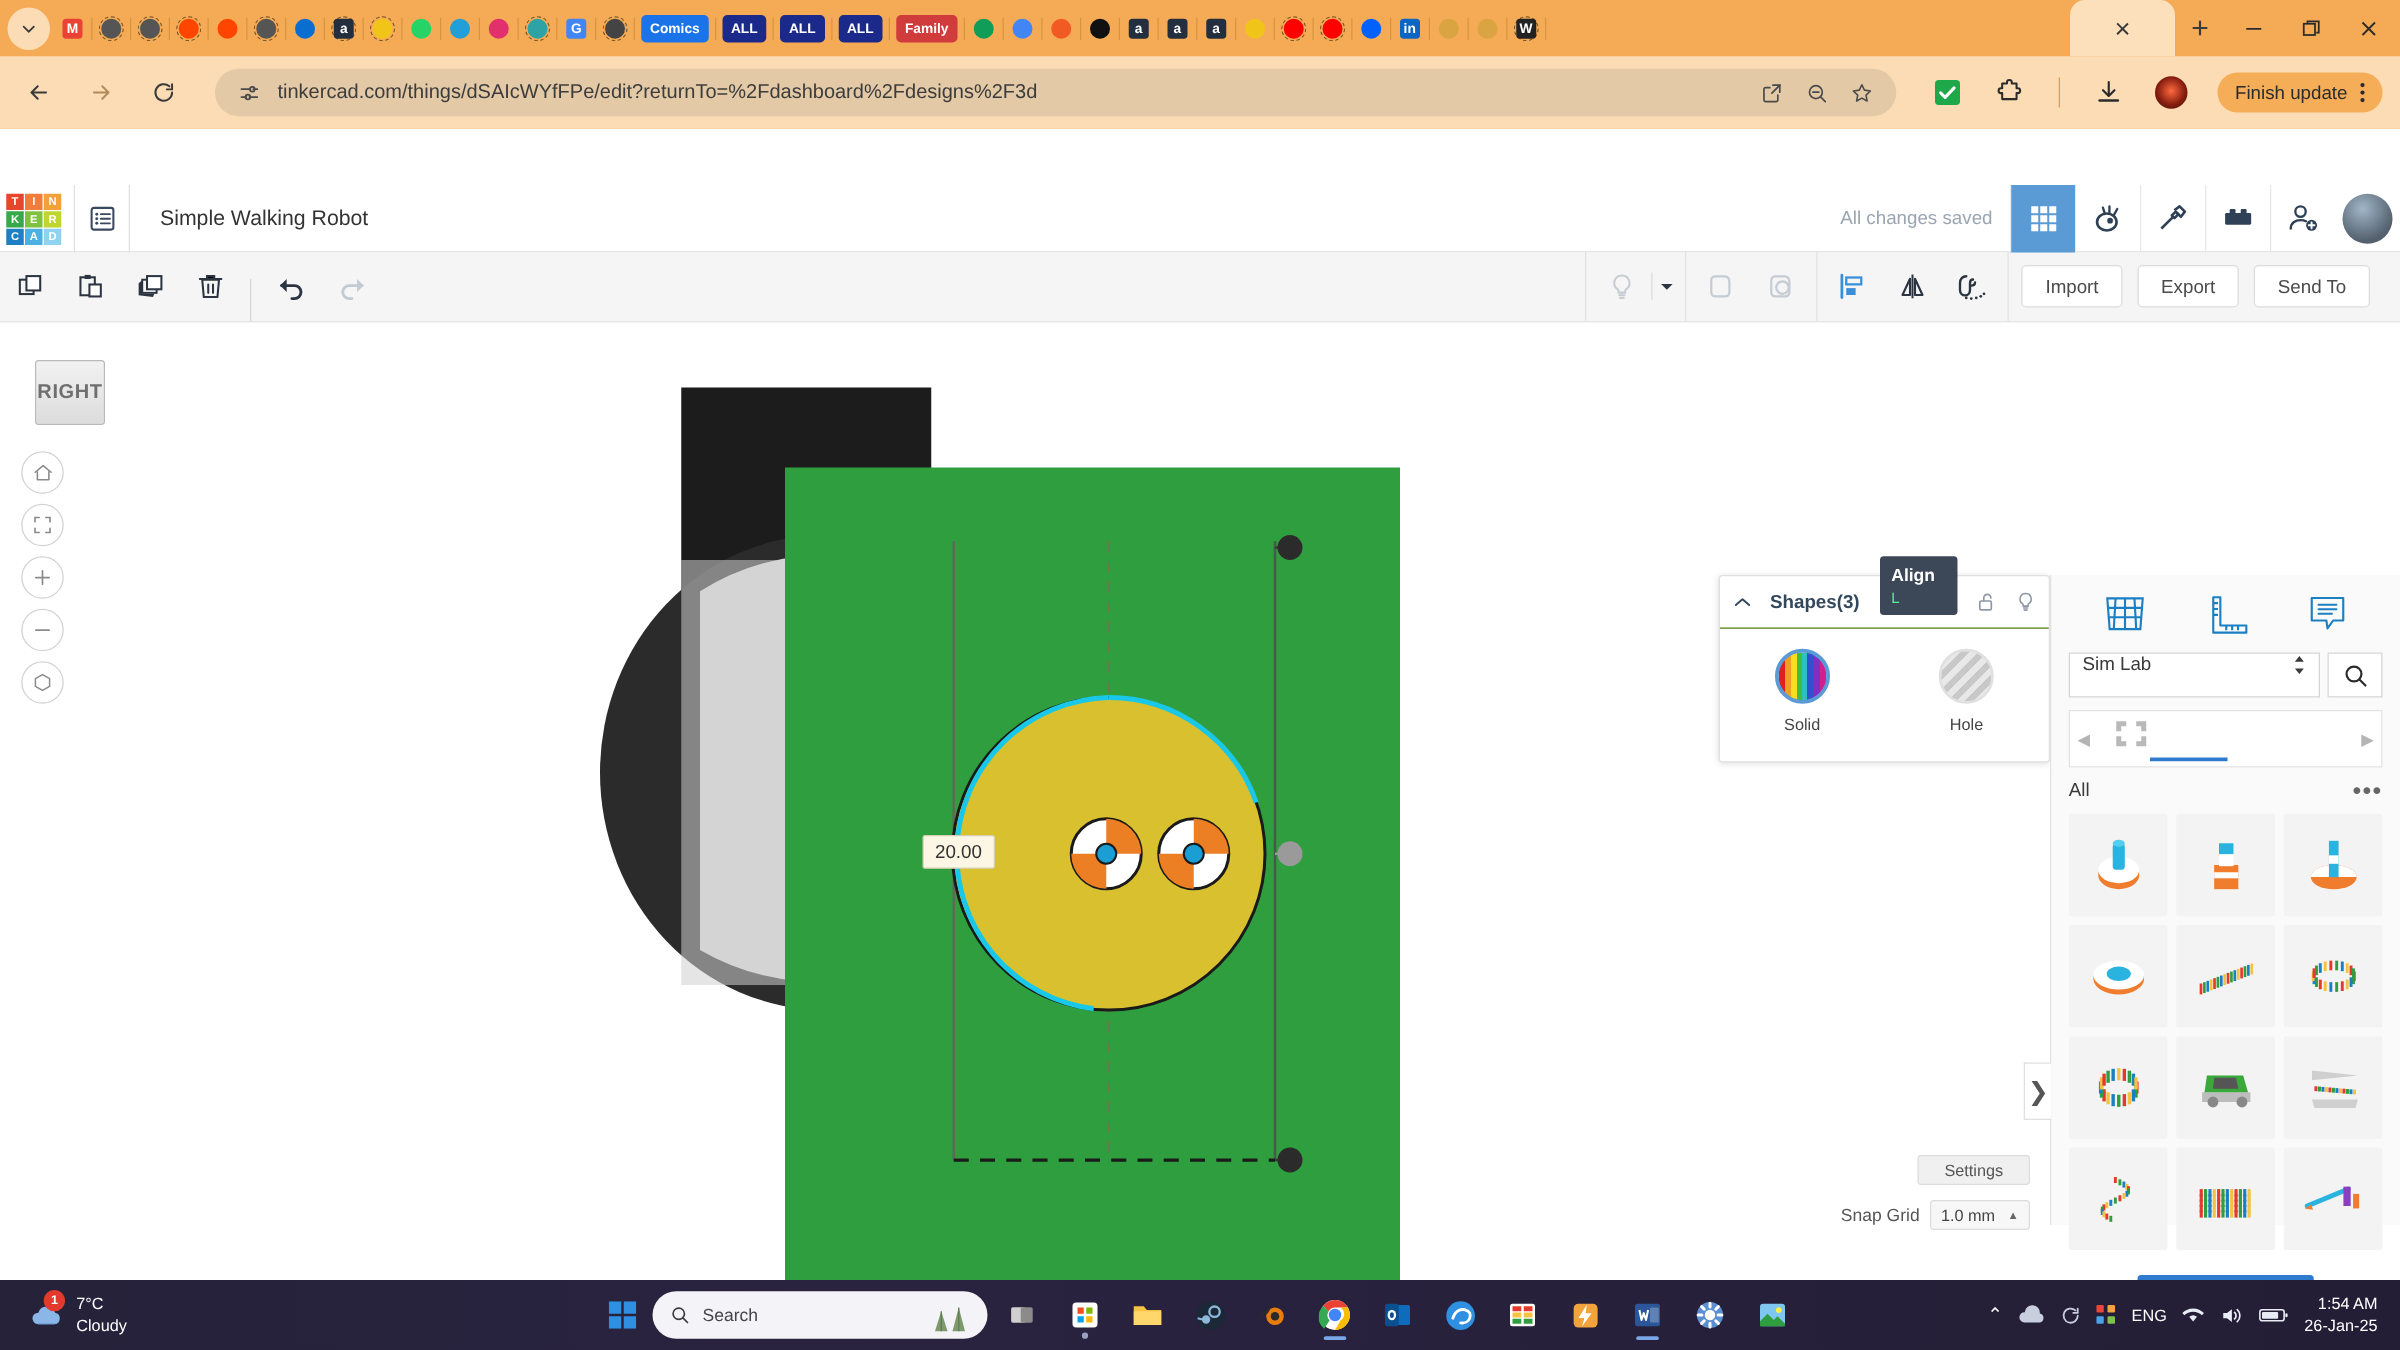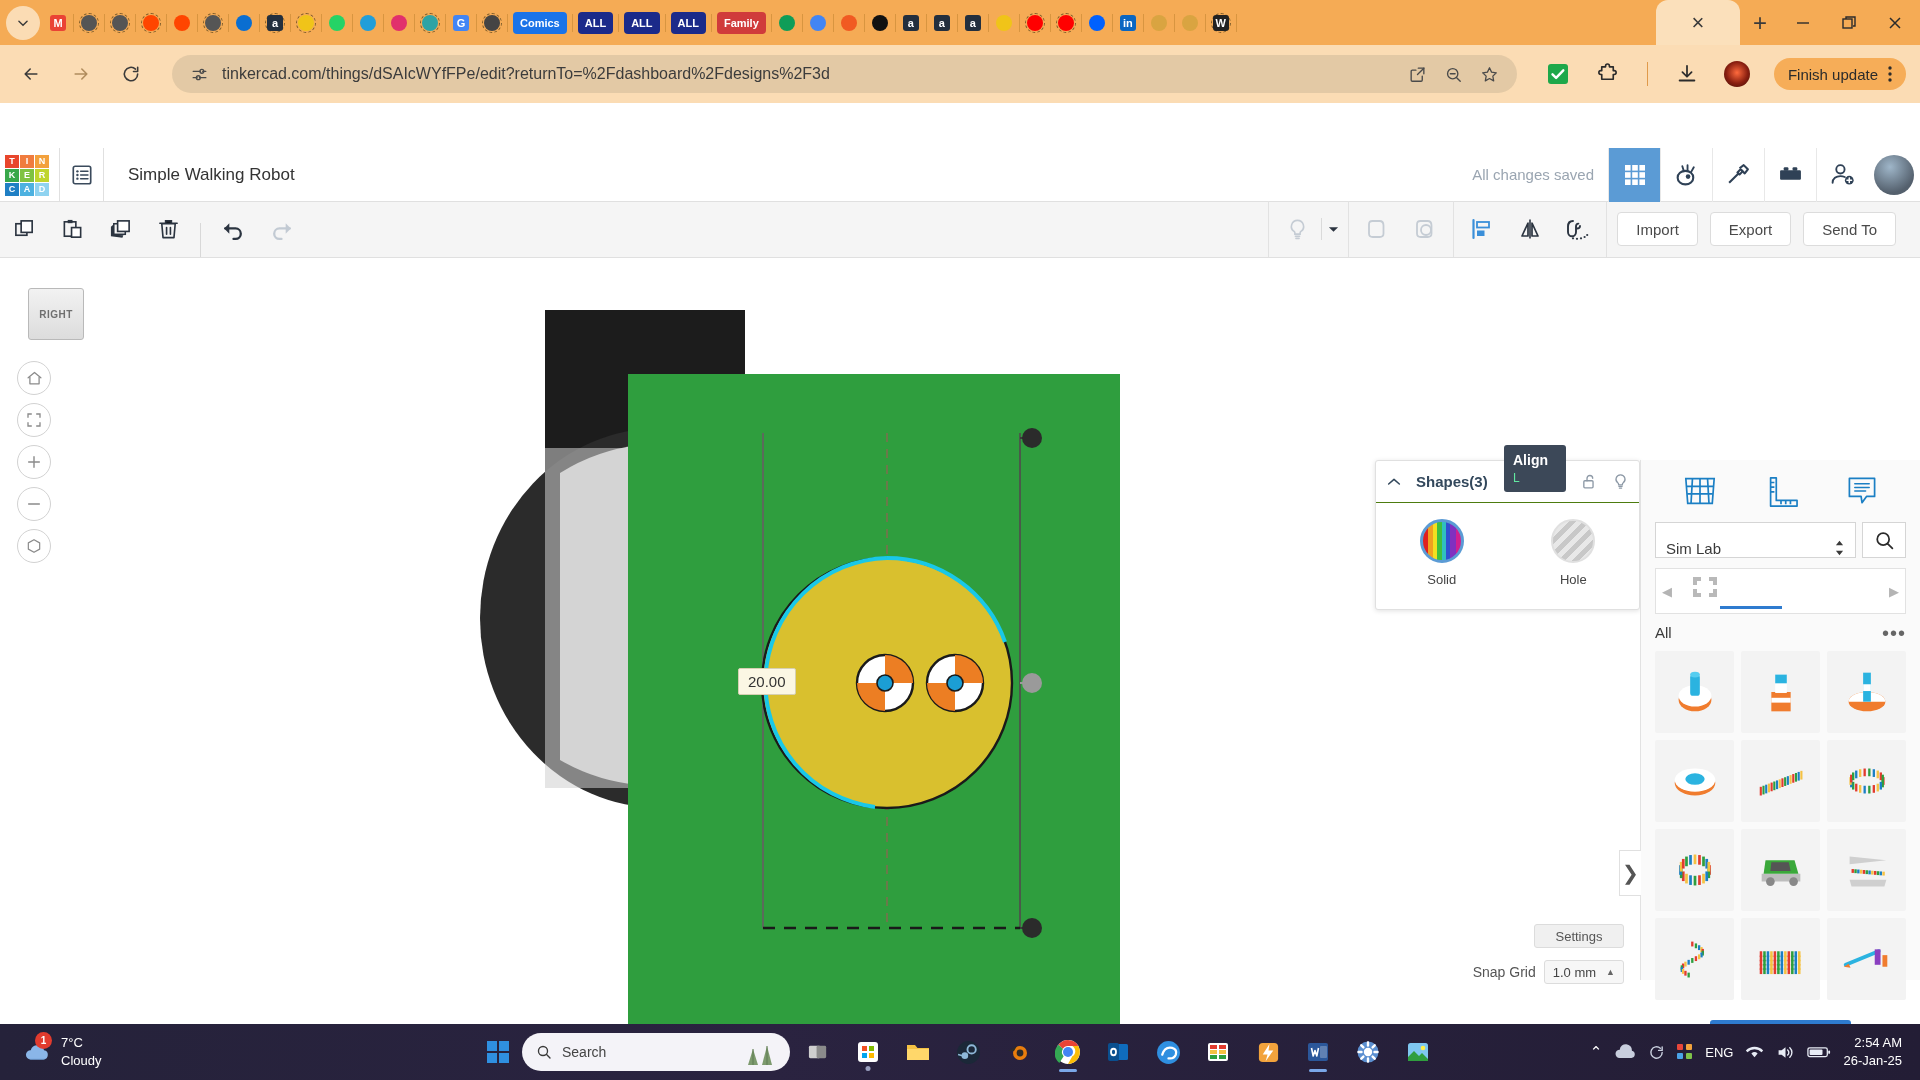--- a/index.html
+++ b/index.html
@@ -92,21 +92,21 @@
                height:34px; padding:0 18px; font-size:15px; color:#4a4a4a;
                display:flex;align-items:center; margin:0 6px;}
   .caretbtn { width:22px;height:56px;display:flex;align-items:center;justify-content:center;}
 
   
   #canvas { position:absolute; top:110px; left:0; right:0; bottom:0;
             background:#fff; overflow:hidden; }
   #view-cube { position:absolute; left:28px; top:30px; width:56px;height:52px;
                background: linear-gradient(#f2f2f2,#dcdcdc); border:1px solid #b9b9b9;
                border-radius:3px; display:flex;align-items:center;justify-content:center;
-               font-size:10px; font-weight:bold; color:#6f6f6f; letter-spacing:.5px;}
+               font-size:16px; font-weight:bold; color:#6f6f6f; letter-spacing:.5px;}
   .navbtn-round { position:absolute; left:17px; width:34px;height:34px; border-radius:50%;
                   border:1px solid #d2d2d2; background:#fff;
                   display:flex;align-items:center;justify-content:center; color:#777;}
 
   
   #scene { position:absolute; inset:0; }
 
   
   #shapes-panel { position:absolute; right:280px; top:202px; width:265px;
                   background:#fff; border:1px solid #e0e0e0; border-radius:3px;
@@ -124,21 +124,21 @@
                    font-size:14px; font-weight:bold; z-index:20;}
   #align-tooltip small { display:block; color:#61e8a0; font-size:12px; font-weight:normal; margin-top:3px;}
 
   
   #library { position:absolute; right:0; top:202px; width:280px; bottom:48px;
              background:#fafafa; border-left:1px solid #e2e2e2; }
   #lib-icons { height:62px; display:flex; align-items:center; justify-content:space-around;
                padding:0 18px; }
   #lib-search-row { display:flex; padding:0 14px 10px 14px; gap:6px; }
   #lib-select { flex:1; height:36px; border:1px solid #d5d5d5; background:#fff;
-                display:flex;align-items:flex-end; padding:0 10px; font-size:15px; color:#3a3a3a;}
+                display:flex;align-items:flex-start; padding:0 10px; font-size:15px; color:#3a3a3a;}
   #lib-search-btn { width:44px;height:36px;border:1px solid #d5d5d5;background:#fff;
                     display:flex;align-items:center;justify-content:center;}
   #lib-carousel { margin:0 14px; height:46px; border:1px solid #e2e2e2; background:#fff;
                   display:flex;align-items:center; position:relative;}
   #lib-carousel .arrow { width:22px; text-align:center; color:#b4b4b4; font-size:13px;}
   #lib-cat-thumb { width:42px;height:34px; margin-left:12px; position:relative;}
   #lib-cat-underline{ position:absolute; left:30px; bottom:-1px; width:62px;height:3px;background:#2e7bcf;}
   #lib-allrow { display:flex; align-items:center; padding:10px 14px 6px 14px;}
   #lib-all { font-size:15px; color:#3a3a3a;}
   #lib-more { margin-left:auto; color:#666; font-size:20px; letter-spacing:1px; line-height:10px;}
@@ -1257,17 +1257,17 @@
         </svg>
     </span>
     <span>
       <svg width="24" height="14" viewBox="0 0 26 14">
           <rect x="1" y="2.5" width="21" height="9.5" rx="2" fill="none" stroke="#e8ecf5" stroke-width="1.4"></rect>
           <rect x="2.8" y="4.3" width="14" height="6" rx="1" fill="#e8ecf5"></rect>
           <rect x="23" y="5.5" width="2" height="3.5" rx="1" fill="#e8ecf5"></rect>
         </svg>
     </span>
     <span id="clock">
-      <div>2:54 AM</div>
+      <div>1:54 AM</div>
       <div>26-Jan-25</div>
     </span>
   </div>
 </div>
 
 </body></html>

